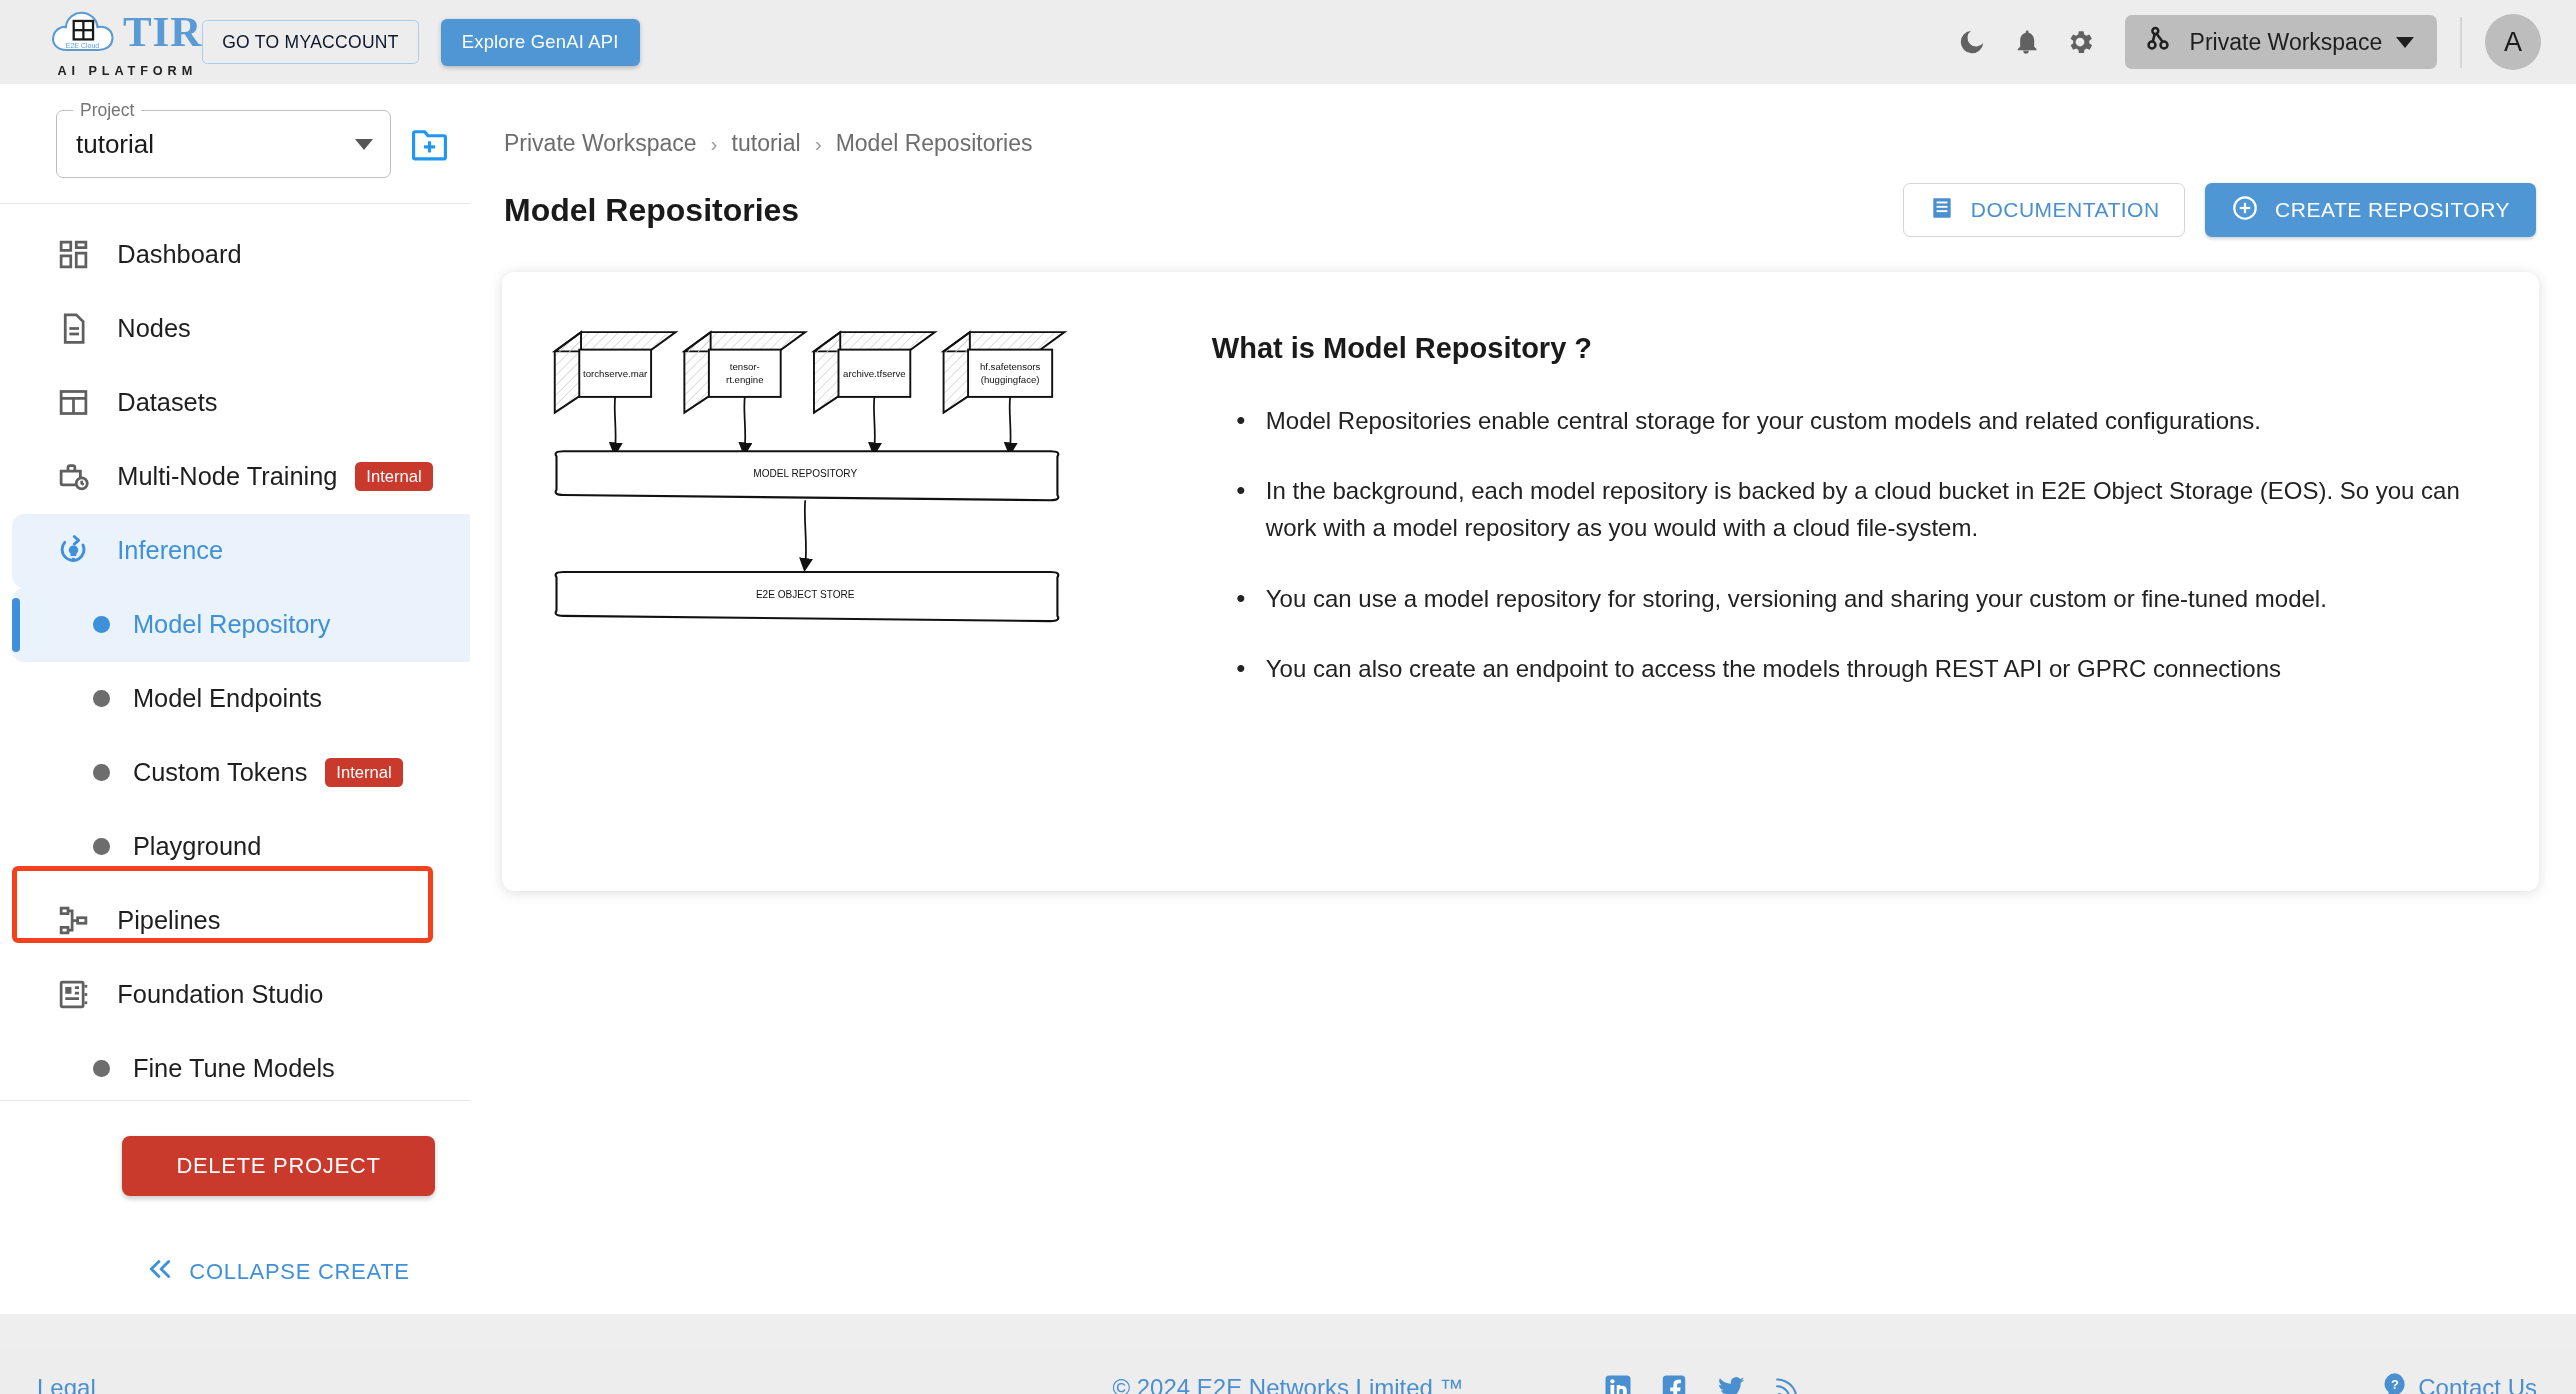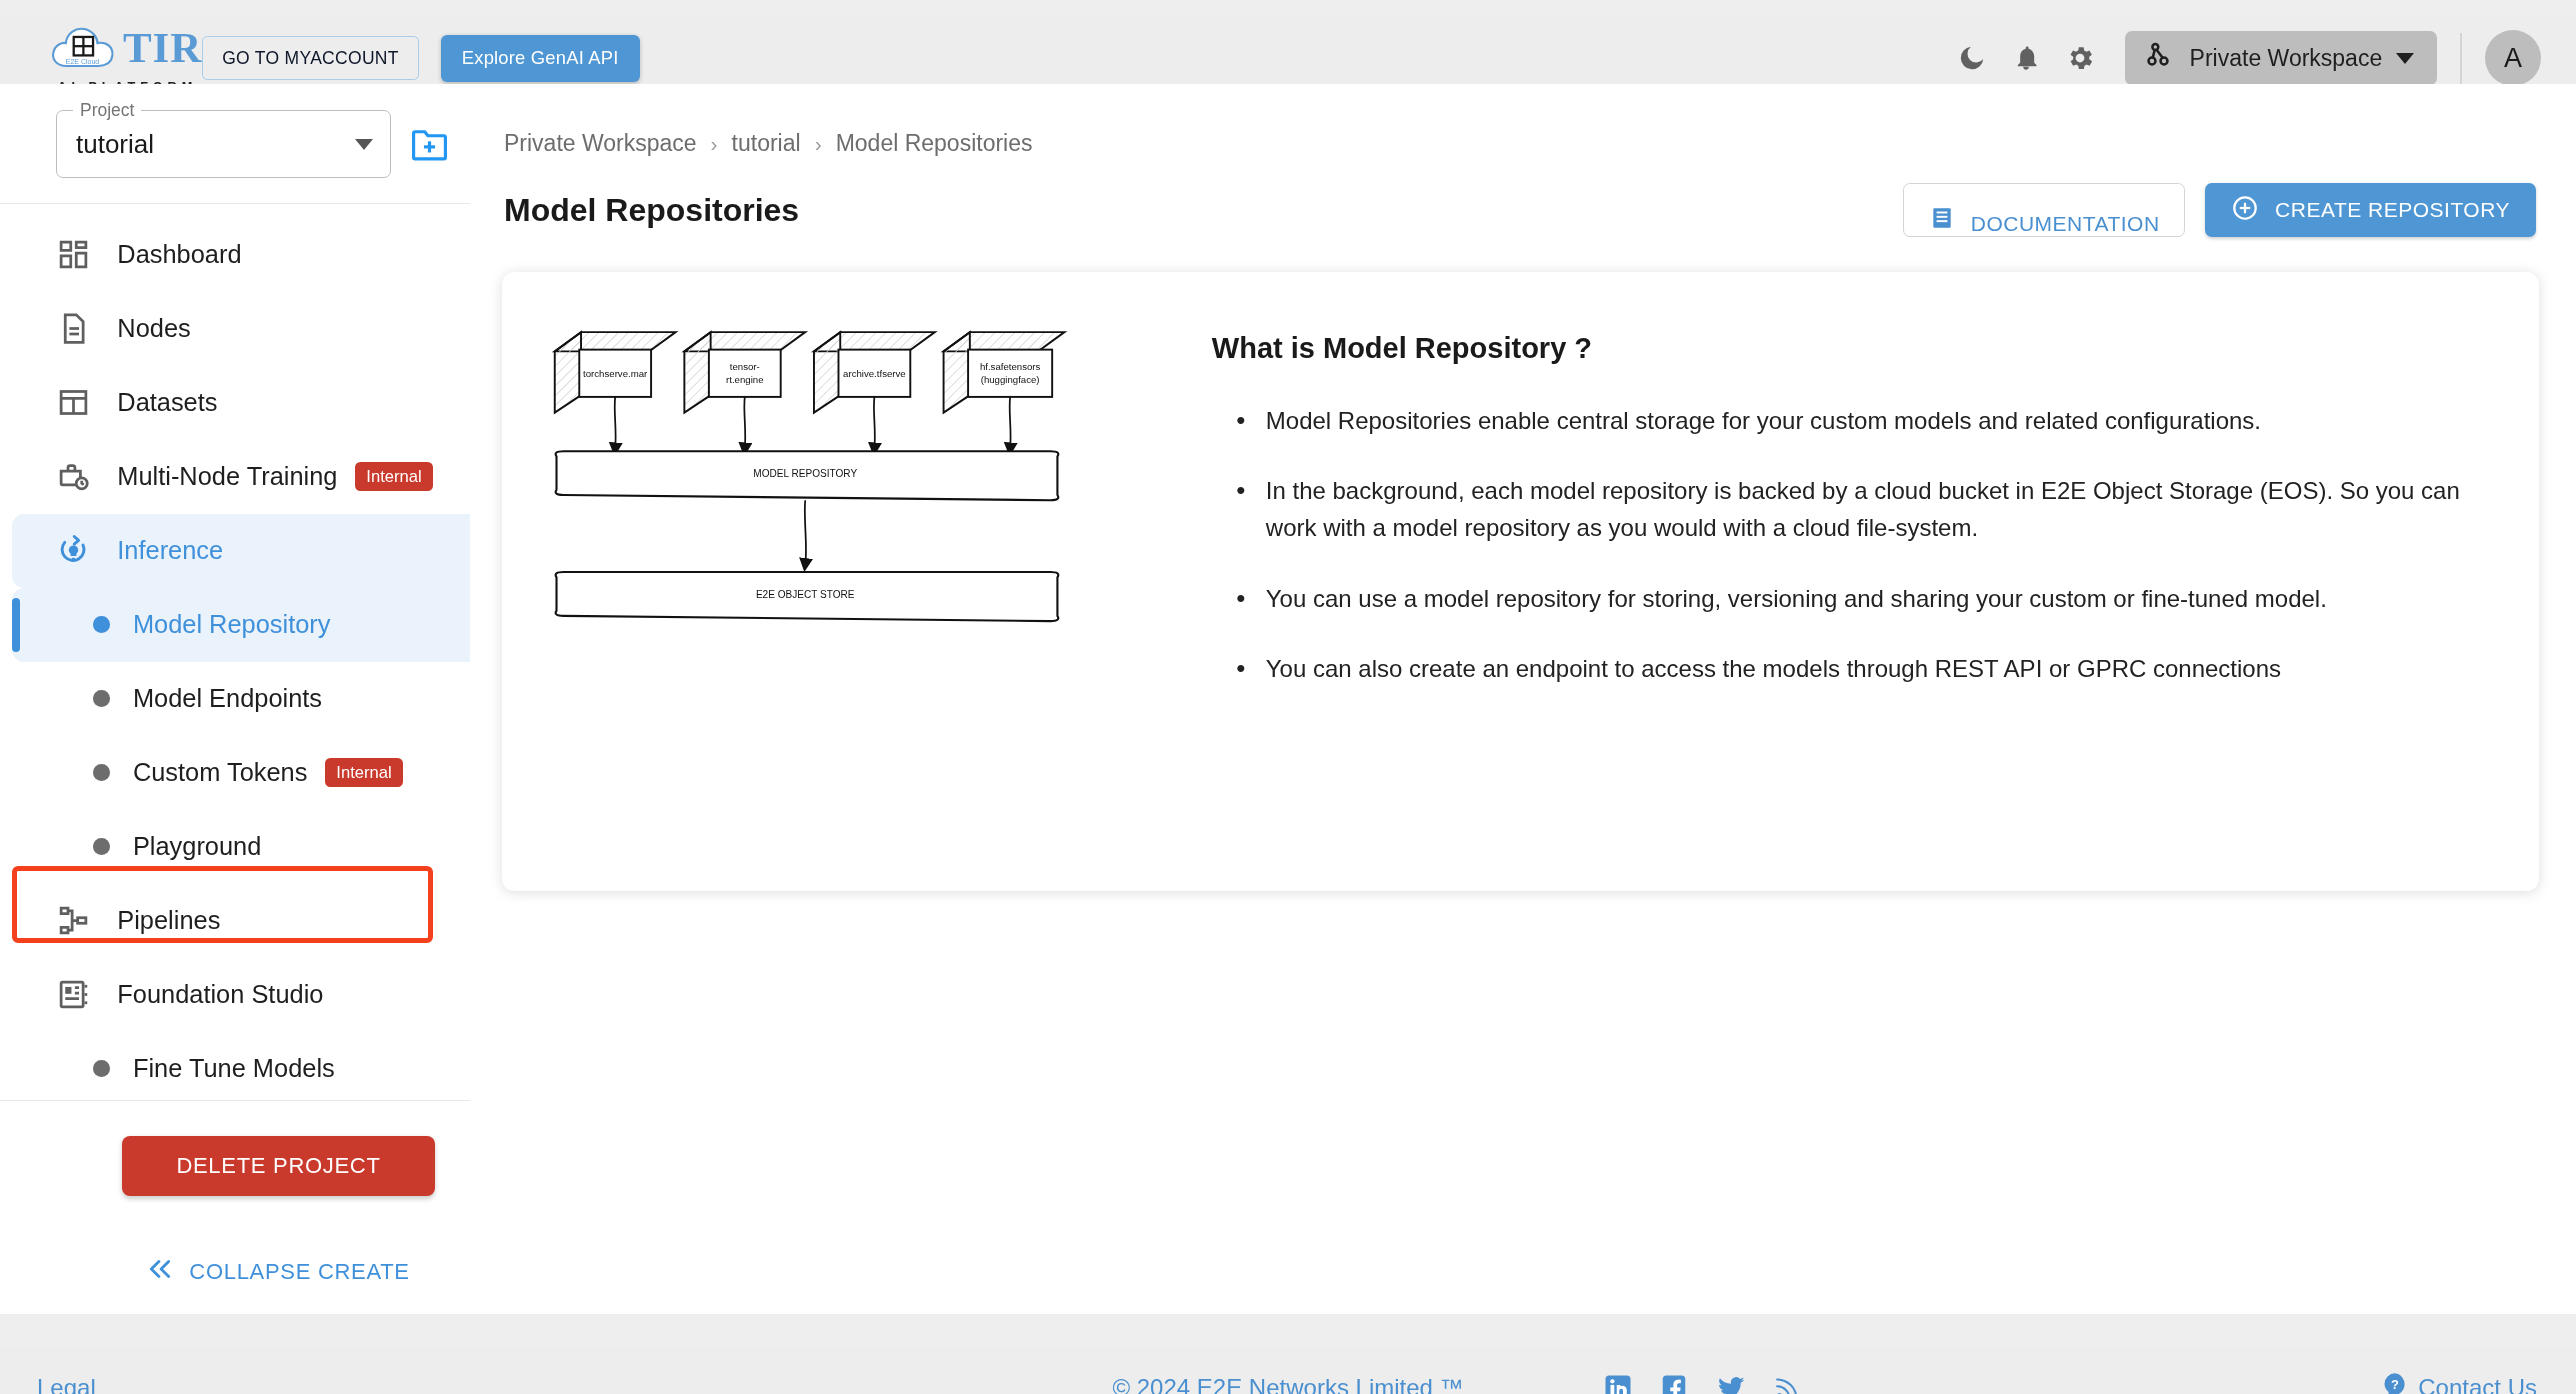--- a/index.html
+++ b/index.html
@@ -6,21 +6,21 @@
   html, body {
     width: 2576px; height: 1395px;
     font-family: "Liberation Sans", sans-serif;
     background: #eeeeee;
     overflow: hidden;
   }
   .app { position: relative; width: 2576px; height: 1395px; }
 
   
   .header {
-    position: absolute; left: 0; top: 16px; width: 2576px; height: 84px;
+    position: absolute; left: 0; top: 0; width: 2576px; height: 84px;
     background: #ededed;
     display: flex; align-items: center;
   }
   .logo-wrap { display: flex; flex-direction: column; align-items: center; margin-left: 49px; }
   .logo-row { display: flex; align-items: center; gap: 7px; }
   .logo-cloud { position: relative; width: 67px; height: 51px; }
   .logo-text {
     font-family: "Liberation Serif", serif;
     font-size: 43px; font-weight: bold; color: #5a9bd5;
     letter-spacing: 0.9px; line-height: 1;
@@ -189,21 +189,21 @@
   .page-head {
     display: flex; align-items: center;
     padding: 26px 40px 0 34px;
   }
   .page-title { font-size: 32px; font-weight: bold; color: #1a1a1a; }
   .head-actions { margin-left: auto; display: flex; align-items: center; gap: 20px; }
   .btn-doc {
     height: 54px; padding: 0 24.5px;
     border: 1.4px solid #d4d4d4; border-radius: 7px; background: #fff;
     color: #4a8fd0; font-size: 21px; letter-spacing: 0.5px;
-    display: flex; align-items: flex-end; gap: 16px; cursor: pointer;
+    display: flex; align-items: center; gap: 16px; cursor: pointer;
   }
   .btn-create {
     height: 54px; padding: 0 26px;
     border: none; border-radius: 7px; background: #4e97d4;
     color: #fff; font-size: 21px; letter-spacing: 0.5px;
     display: flex; align-items: center; gap: 16px; cursor: pointer;
     box-shadow: 0 1.8px 3.5px rgba(0,0,0,.18);
   }
   .card {
     margin: 35px 37px 0 32px;

